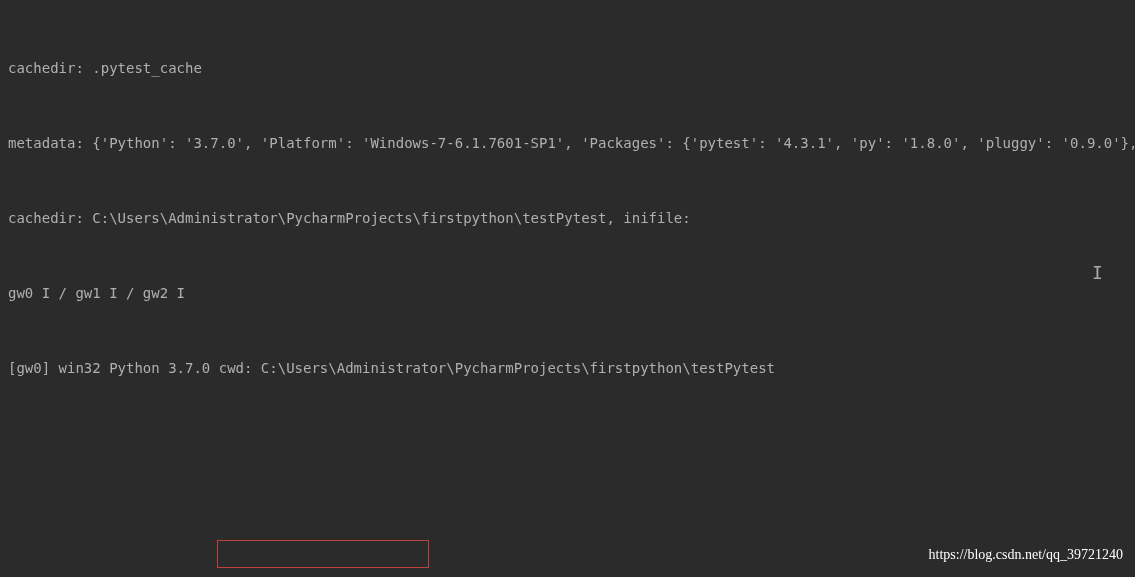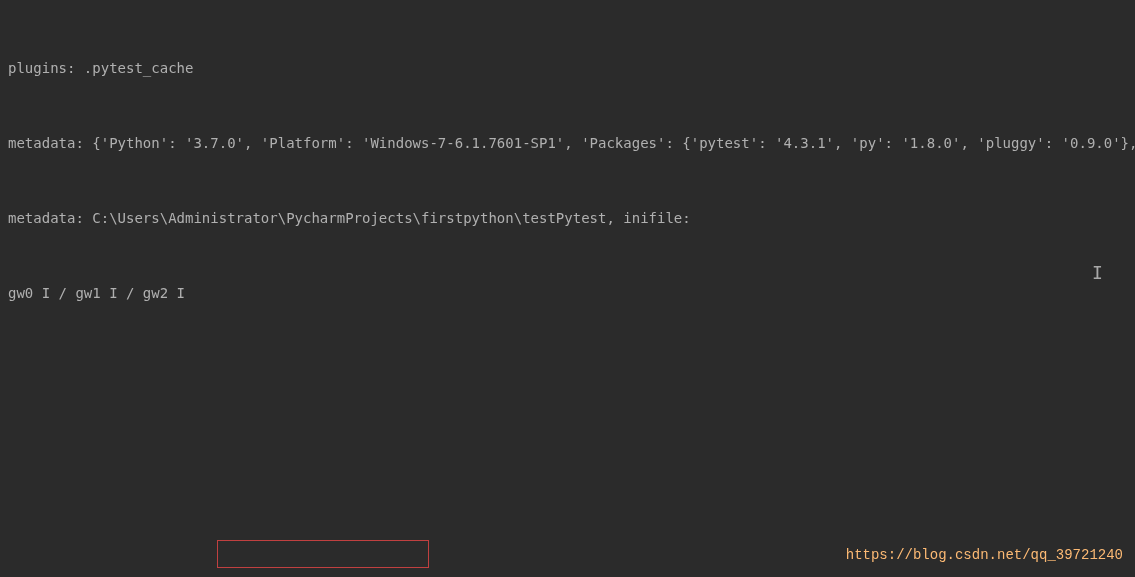--- a/index.html
+++ b/index.html
@@ -21,38 +21,39 @@
   .line { display: block; }
   .highlight-box {
     position: absolute;
     border: 1px solid #c04040;
     pointer-events: none;
   }
   .watermark {
     position: absolute;
     right: 12px;
     bottom: 14px;
-    color: #fdba74;
-    font-family: Liberation Mono, monospace;
+    color: #ffffff;
+    font-family: Liberation Serif, serif;
     font-size: 14px;
   }
   .cursor-caret {
     position: absolute;
     font-size: 18px;
     color: #a8a8a8;
   }
 </style>
 </head>
 <body>
 
 <div class="terminal">
-  <span class="line">plugins: .pytest_cache</span>
+  <span class="line">cachedir: .pytest_cache</span>
   <span class="line">metadata: {'Python': '3.7.0', 'Platform': 'Windows-7-6.1.7601-SP1', 'Packages': {'pytest': '4.3.1', 'py': '1.8.0', 'pluggy': '0.9.0'}, 'Plugi</span>
-  <span class="line">metadata: C:\Users\Administrator\PycharmProjects\firstpython\testPytest, inifile:</span>
+  <span class="line">cachedir: C:\Users\Administrator\PycharmProjects\firstpython\testPytest, inifile:</span>
   <span class="line">gw0 I / gw1 I / gw2 I</span>
+  <span class="line">[gw0] win32 Python 3.7.0 cwd: C:\Users\Administrator\PycharmProjects\firstpython\testPytest</span>
   
   
   
   
   
   <span class="line"></span>
   
   <span class="line"></span>
   
   

